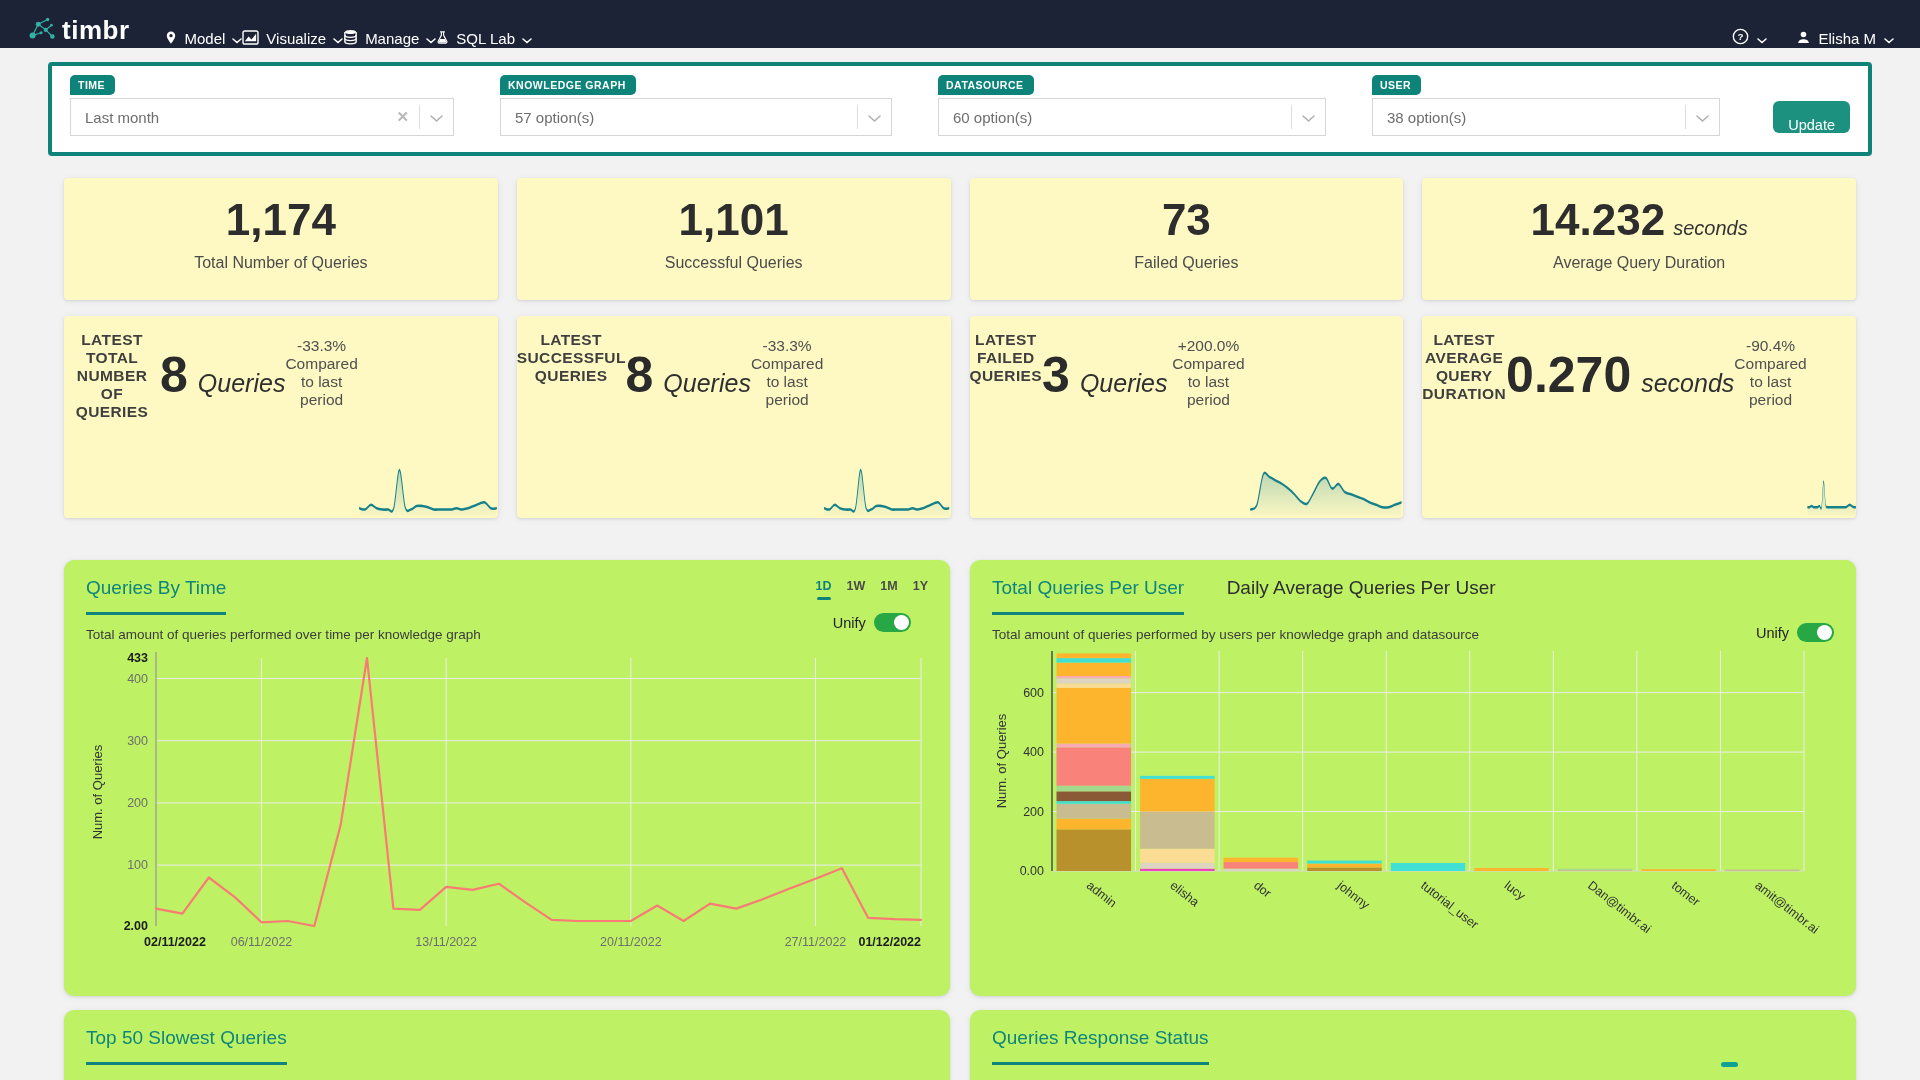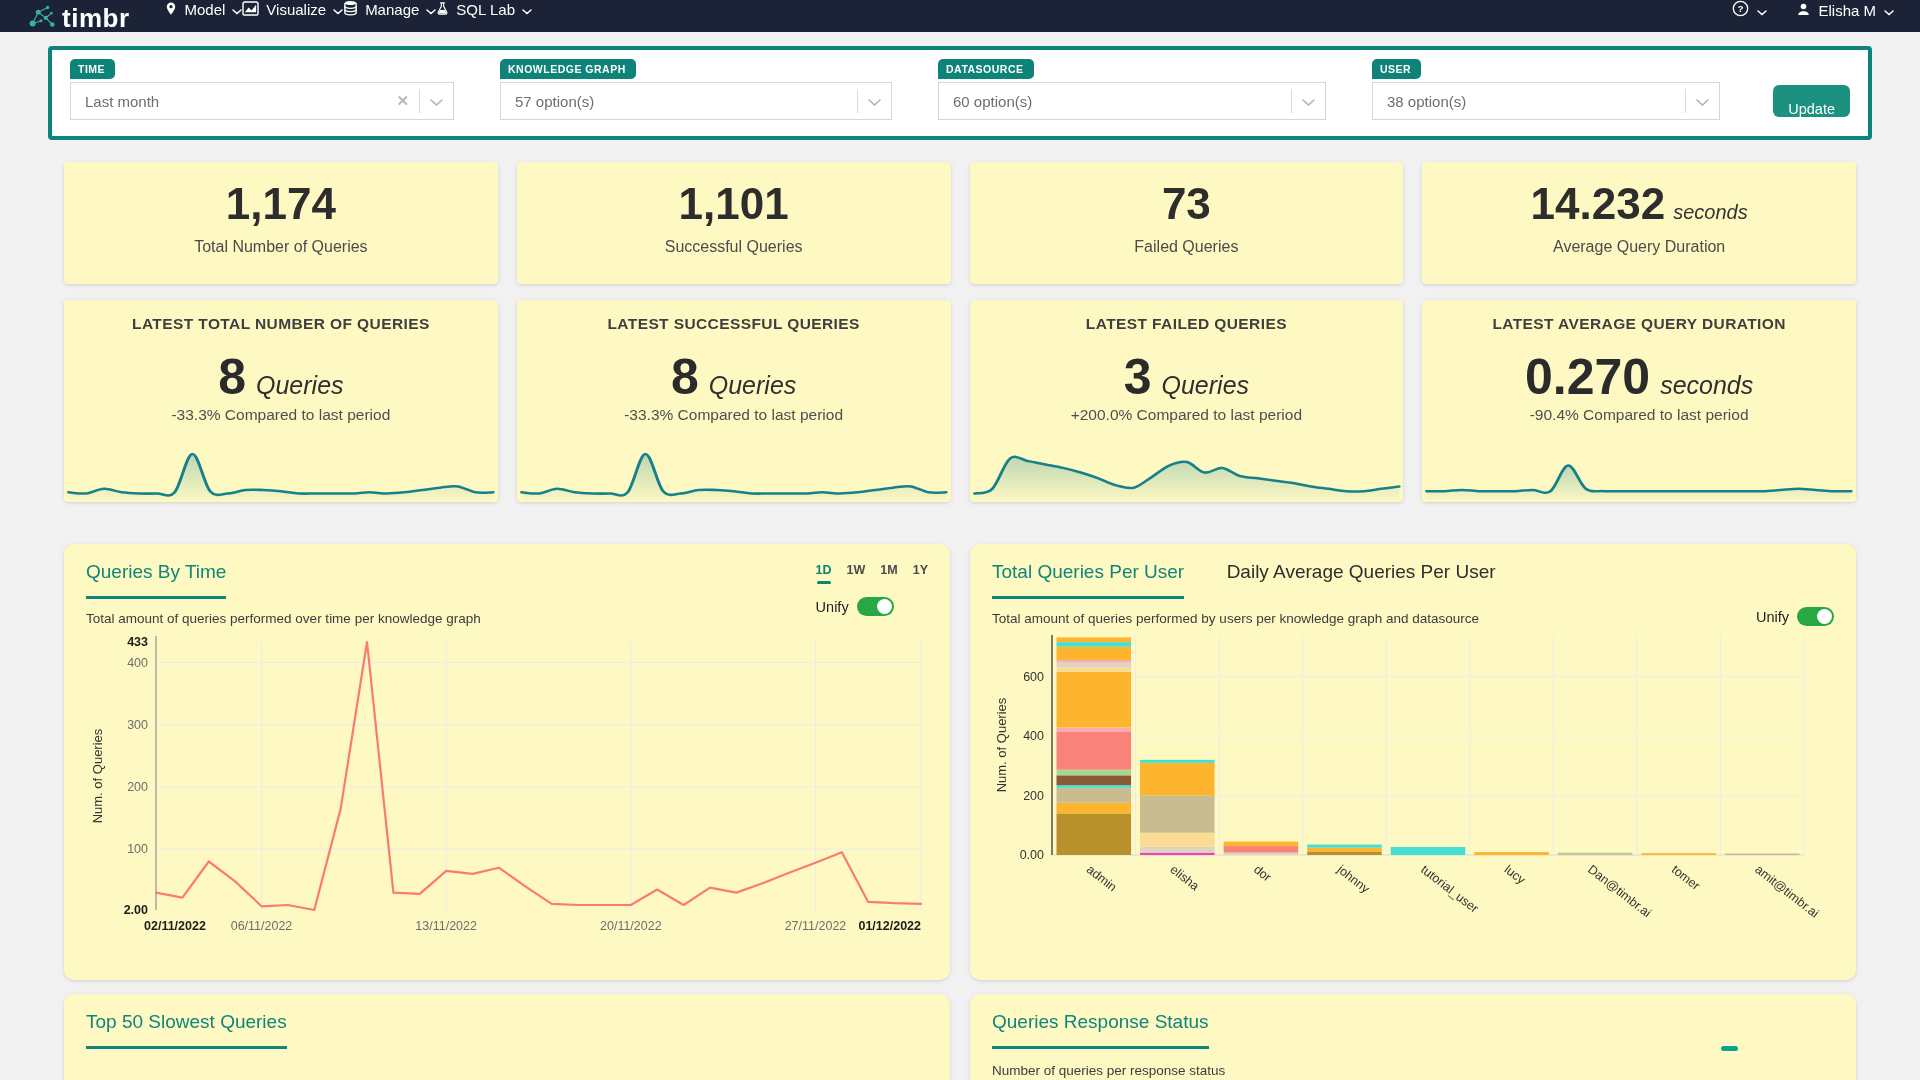--- a/index.html
+++ b/index.html
@@ -1,19 +1,19 @@
 <!DOCTYPE html>
 <html><head>
 <meta charset="utf-8">
 <style>
 *{box-sizing:border-box;margin:0;padding:0}
 html,body{width:1920px;height:1080px;overflow:hidden;background:#f2f2f3;
   font-family:"Liberation Sans",sans-serif;color:#2e2e2e}
 
-.navbar{height:32px;background:#1c2337;display:flex;align-items:flex-start;padding:0 26px;color:#fff}
+.navbar{height:48px;background:#1c2337;display:flex;align-items:flex-end;padding:0 26px;color:#fff}
 .brand{display:flex;align-items:center;gap:4px;margin-right:34px;cursor:pointer}
 .brand-text{font-size:26px;font-weight:bold;letter-spacing:.5px;color:#fff}
 .nav-menus{display:flex;align-items:center;}
 .nav-item{display:flex;align-items:center;gap:7px;font-size:15px;cursor:pointer}
 .nav-right{margin-left:auto;display:flex;align-items:center;gap:30px}
 .nav-right .nav-item{gap:8px}
 
 .filterbar{margin:14px 48px 0;background:#fff;border:4px solid #0d837a;border-radius:4px;
   padding:32px 18px 16px;display:flex;align-items:center;gap:46px}
 .filter{position:relative}
@@ -28,38 +28,38 @@
 .update-btn{margin-left:auto;background:#1d9180;color:#fff;border:none;border-radius:6px;
   height:31px;padding:16px 15px;font-size:14.5px;font-family:inherit;cursor:pointer}
 
 .row4{margin:22px 64px 0;display:grid;grid-template-columns:repeat(4,1fr);gap:19px}
 .card{background:#fef9c3;border-radius:4px;box-shadow:0 1px 3px rgba(0,0,0,.10),0 1px 8px rgba(0,0,0,.05)}
 .stat-card{height:122px;text-align:center;padding-top:20px}
 .stat-value{font-size:44px;font-weight:bold;color:#2d2d2d;line-height:1}
 .stat-unit{font-size:20px;font-style:italic;font-weight:normal;color:#333;margin-left:8px}
 .stat-label{margin-top:12px;font-size:16px;color:#4b4b4b}
 .latest-row{margin-top:16px}
-.latest-card{height:202px;display:flex;flex-direction:column;padding-top:15px;overflow:hidden;text-align:center}
+.latest-card{height:202px;display:flex;flex-direction:row;padding-top:15px;overflow:hidden;text-align:center}
 .latest-title{font-size:15.5px;font-weight:bold;color:#3f3f3f;letter-spacing:.4px}
 .latest-value{margin-top:22px;display:flex;align-items:baseline;justify-content:center;gap:10px}
 .latest-num{font-size:50px;font-weight:bold;color:#2b2b2b;line-height:.9}
 .latest-unit{font-size:25px;font-style:italic;color:#2f2f2f}
 .latest-change{margin-top:6px;font-size:15.5px;color:#4f4f4f}
 .sparkline{margin-top:auto;width:100%;height:62px;display:block}
 
 .row2{margin:42px 64px 0;display:grid;grid-template-columns:repeat(2,1fr);gap:20px}
-.panel{background:#fef9c3;border-radius:10px;box-shadow:0 1px 3px rgba(0,0,0,.10),0 1px 8px rgba(0,0,0,.05);
+.panel{background:#bef264;border-radius:10px;box-shadow:0 1px 3px rgba(0,0,0,.10),0 1px 8px rgba(0,0,0,.05);
   padding:17px 22px;position:relative}
 .chart-panel{height:436px}
 .panel-head{display:flex;justify-content:space-between}
 .panel-title{display:inline-block;font-size:19px;color:#0f857b;padding-bottom:13px;
   border-bottom:3px solid #0f857b;cursor:pointer}
 .tab-inactive{font-size:19px;color:#2e2e2e;margin-left:38px;cursor:pointer;vertical-align:top}
 .panel-sub{margin-top:12px;font-size:13.5px;color:#3c3c3c}
-.head-controls{display:flex;flex-direction:column;align-items:flex-start;gap:13px;padding-top:2px}
+.head-controls{display:flex;flex-direction:column;align-items:center;gap:13px;padding-top:2px}
 .ranges{display:flex;gap:15px}
 .range{font-size:12.5px;font-weight:bold;color:#4a4a4a;cursor:pointer;position:relative;padding-bottom:7px}
 .range.active{color:#0d837a}
 .range.active::after{content:'';position:absolute;left:1px;width:14px;bottom:0;height:3px;
   background:#0d837a;border-radius:2px}
 .unify-row{display:flex;align-items:center;gap:8px}
 .unify-label{font-size:14.5px;color:#222}
 .toggle{width:37px;height:19px;border-radius:10px;background:#28a745;position:relative;
   display:inline-block;cursor:pointer}
 .toggle::after{content:'';position:absolute;right:2px;top:2px;width:15px;height:15px;border-radius:50%;background:#fff}

